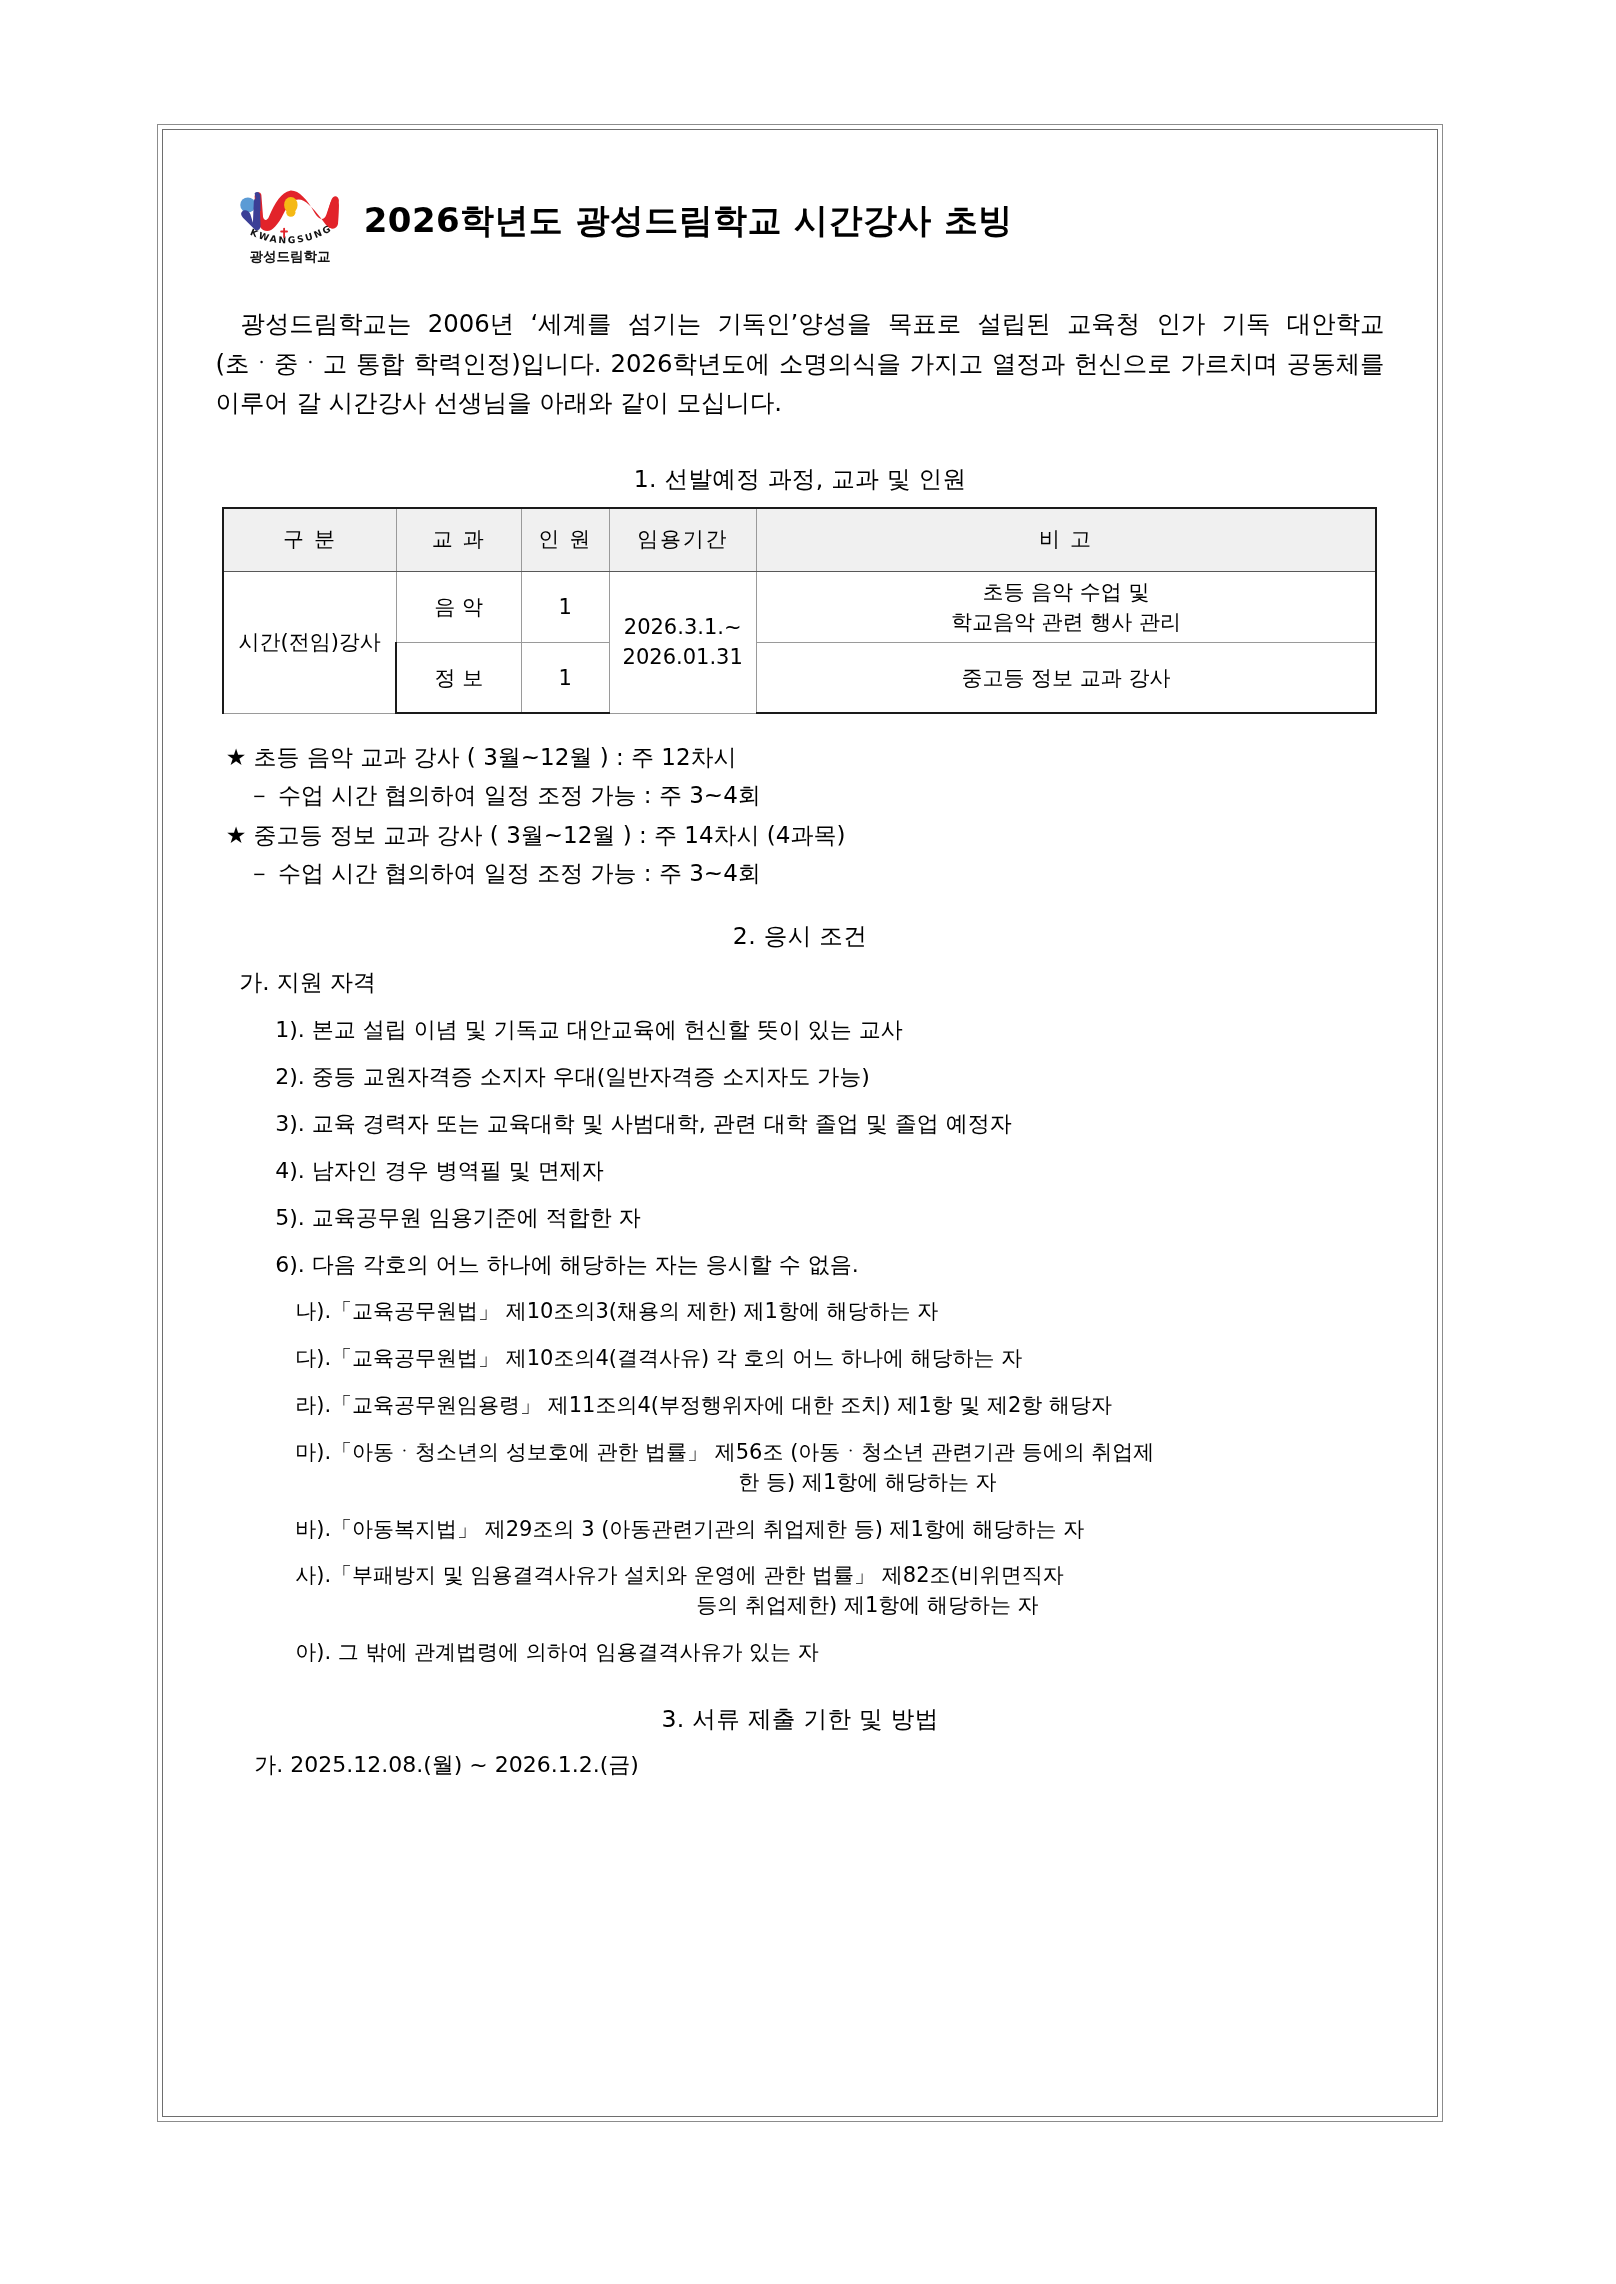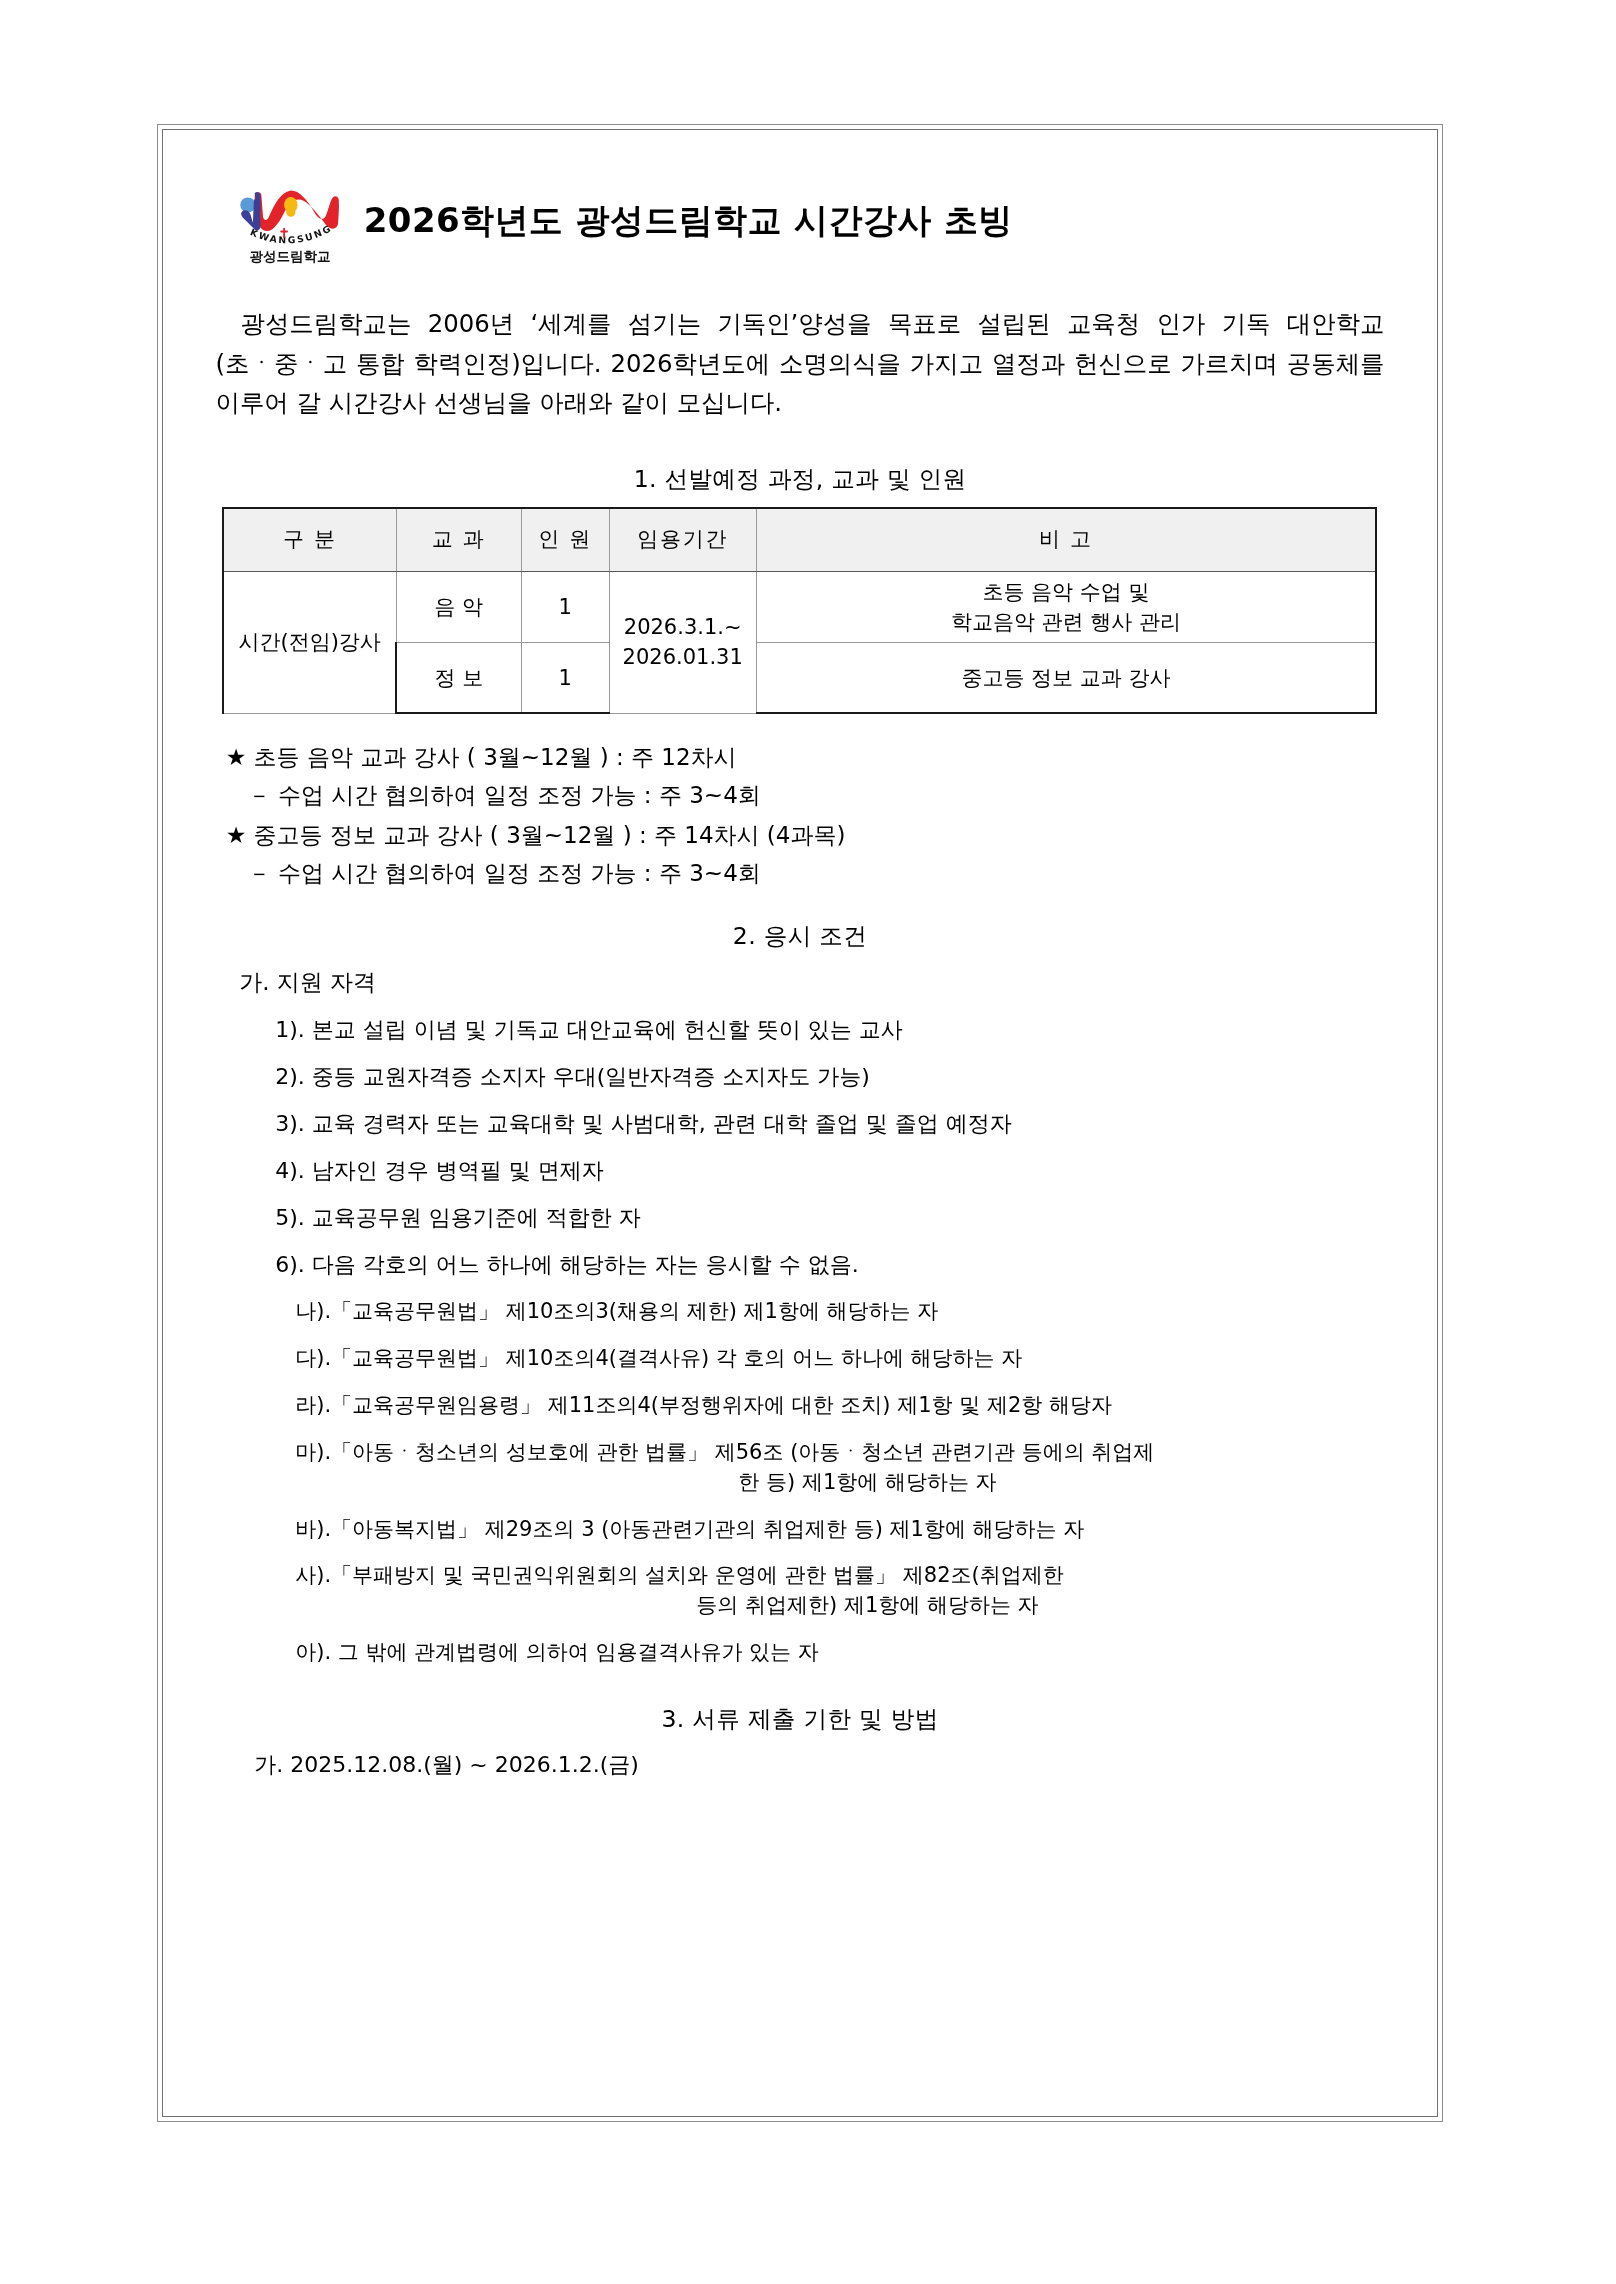--- a/index.html
+++ b/index.html
@@ -283,21 +283,21 @@
         <span>라).「교육공무원임용령」 제11조의4(부정행위자에 대한 조치) 제1항 및 제2항 해당자</span>
       </div>
       <div class="lvl-ka">
         <span>마).「아동ㆍ청소년의 성보호에 관한 법률」 제56조 (아동ㆍ청소년 관련기관 등에의 취업제</span>
         <span class="cont">한 등) 제1항에 해당하는 자</span>
       </div>
       <div class="lvl-ka">
         <span>바).「아동복지법」 제29조의 3 (아동관련기관의 취업제한 등) 제1항에 해당하는 자</span>
       </div>
       <div class="lvl-ka">
-        <span>사).「부패방지 및 국민권익위원회의 설치와 운영에 관한 법률」 제82조(취업제한</span>
+        <span>사).「부패방지 및 임용결격사유가 설치와 운영에 관한 법률」 제82조(비위면직자</span>
         <span class="cont">등의 취업제한) 제1항에 해당하는 자</span>
       </div>
       <div class="lvl-ka">
         <span>아). 그 밖에 관계법령에 의하여 임용결격사유가 있는 자</span>
       </div>
 
       <div class="section-head tight">3. 서류 제출 기한 및 방법</div>
       <div class="lvl-a-date">가. 2025.12.08.(월) ~ 2026.1.2.(금)</div>
 
     </div>

